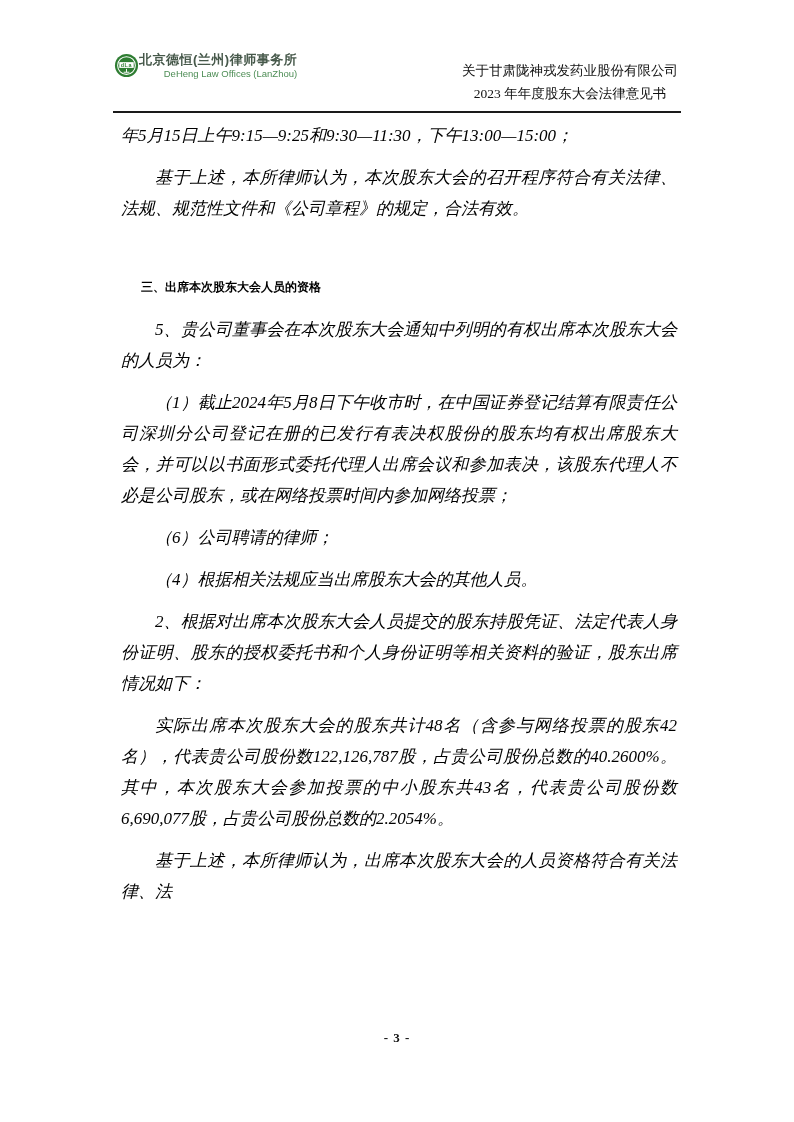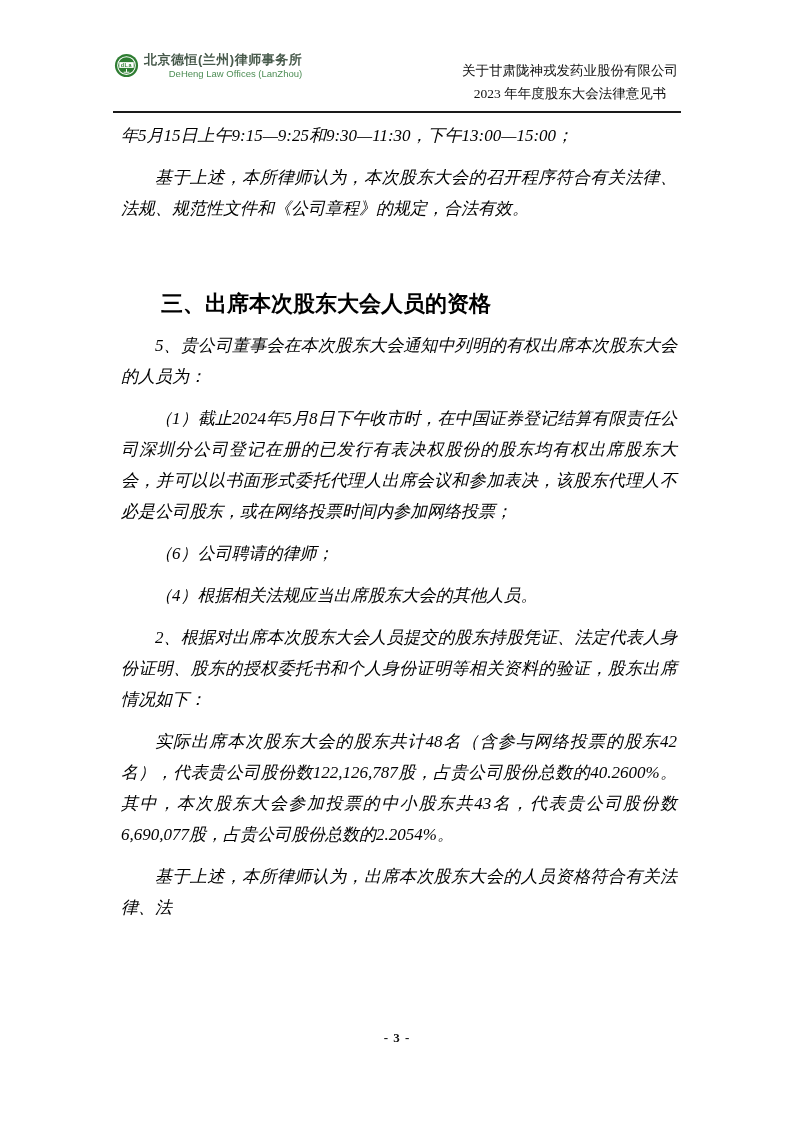--- a/index.html
+++ b/index.html
@@ -13,21 +13,20 @@
     color: #000000;
   }
 
   
   .header-brand {
     position: absolute;
     left: 114px;
     top: 52px;
     display: flex;
     align-items: flex-start;
-    gap: 5px;
   }
   .logo-wrap { width: 25px; height: 25px; flex: 0 0 auto; margin-top: 1px; }
   .brand-text { display: flex; flex-direction: column; }
   .brand-zh {
     font-family: "Liberation Sans", "DejaVu Sans", sans-serif;
     font-weight: 700;
     font-size: 13px;
     line-height: 15px;
     color: #46584a;
     letter-spacing: 0.5px;
@@ -69,22 +68,22 @@
     margin: 0 0 11px 4px;
     font-size: 17px;
     line-height: 31px;
     text-align: justify;
     text-justify: inter-ideograph;
     text-indent: 2em;
     font-style: italic;
   }
   .para.no-indent { text-indent: 0; }
   .section-heading {
-    margin: 64px 0 11px 0;
-    font-size: 22px;
+    margin: 48px 0 11px 0;
+    font-size: 12px;
     line-height: 31px;
     font-weight: 700;
     text-indent: 2em;
     font-family: "Liberation Sans", "DejaVu Sans", sans-serif;
     color: #000000;
   }
 
   
   .page-footer {
     position: absolute;

